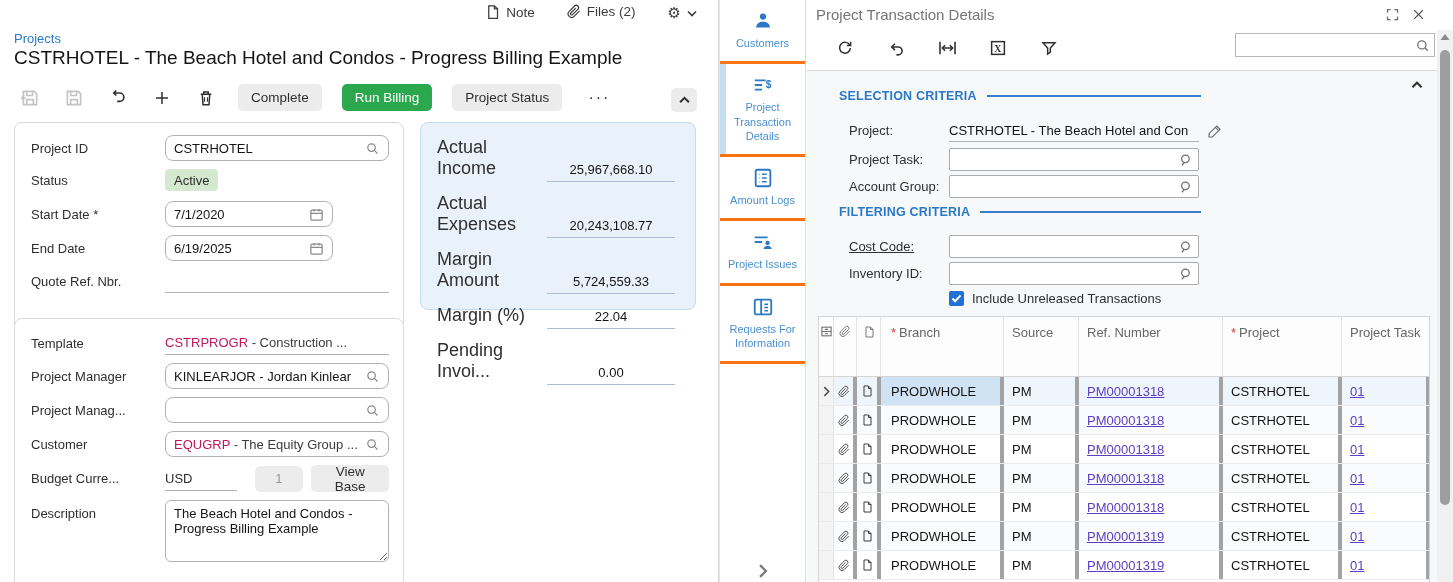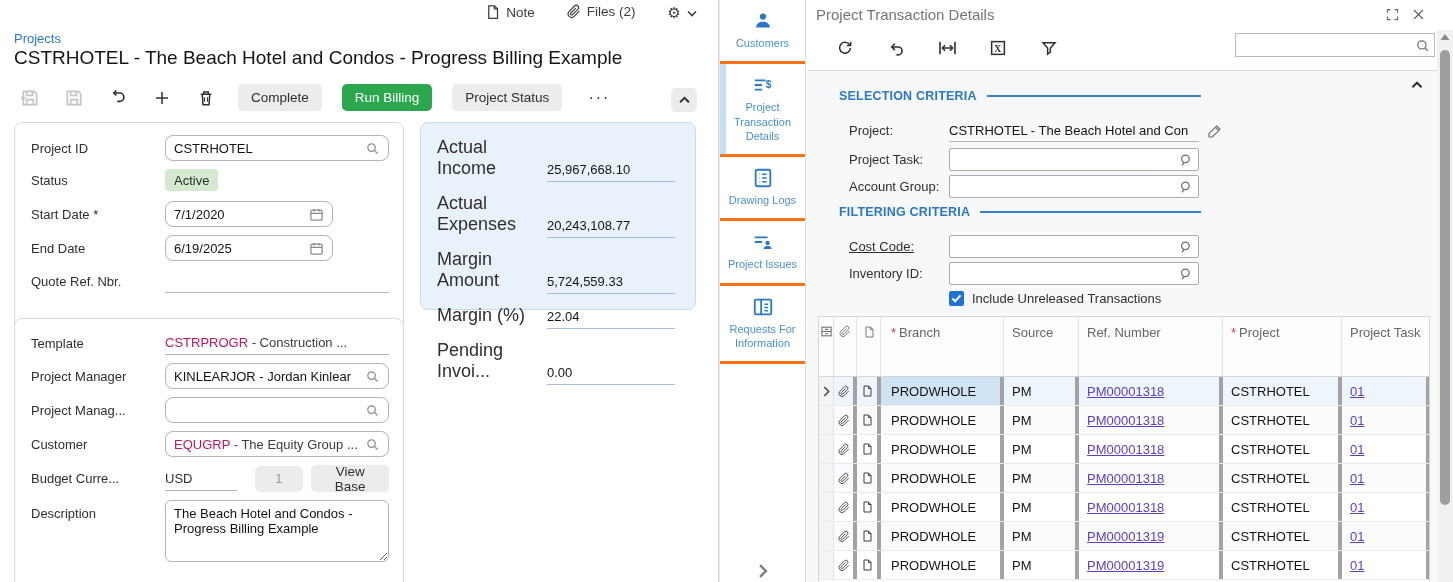--- a/index.html
+++ b/index.html
@@ -31,21 +31,21 @@
   input.native { border:none; outline:none; background:transparent; font-family:inherit; font-size:13px; color:#141414; flex:1; min-width:0; height:100%; }
   .i-240 { width:240px; } .i-168 { width:168px; }
   .underfield { border-bottom:1px solid #b3b3b3; height:24px; display:flex; align-items:center; font-size:13px; }
   .badge-active { display:inline-flex; align-items:center; height:22px; padding:0 9px; background:#d4e9d0; border-radius:4px; font-size:13px; color:#2c2c2c; }
   .blue-code { color:#be185d; }
   .gray-tail { color:#3c3c3c; white-space:pre; }
   .truncate { white-space:nowrap; overflow:hidden; }
 
   .sum-row { display:flex; align-items:flex-end; margin-bottom:11px; }
   .sum-label { flex:1; font-size:18px; color:#2f2f2f; padding-bottom:3px; }
-  .sum-value { width:128px; text-align:left; font-size:13px; color:#141414; border-bottom:1px solid #a9bed2; padding-bottom:4px; }
+  .sum-value { width:128px; text-align:center; font-size:13px; color:#141414; border-bottom:1px solid #a9bed2; padding-bottom:4px; }
 
   .mini-box { width:60px; height:26px; background:#ececec; border-radius:6px; color:#9a9a9a; display:flex; align-items:center; justify-content:center; font-size:13px; margin-left:18px; }
   .view-base { margin-left:8px; }
   textarea.desc { width:238px; height:62px; border:1px solid #b3b3b3; border-radius:6px; font-family:inherit; font-size:13px; color:#141414; padding:5px 8px; resize:both; }
 
   
   #tab-strip { position:absolute; left:719px; top:0; width:87px; height:582px; background:#fff; border-right:1px solid #d9d9d9; border-left:1px solid #e6e6e6; }
   .side-tab { padding:10px 4px 11px; text-align:center; border-bottom:3px solid #f97316; cursor:pointer; }
   .side-tab .tlabel { display:block; margin-top:4px; font-size:11px; line-height:1.3; color:#4a90d0; }
   .side-tab.active { box-shadow:inset 6px 0 0 #c3def3; }
@@ -345,21 +345,21 @@
         </span>
       <span class="tlabel">Project Transaction Details</span>
     </div>
     <div class="side-tab">
       <span class="ticon">
           <svg class="ic" width="22" height="22" viewBox="0 0 24 24" fill="none" stroke="#2b78c5" stroke-width="2">
             <rect x="4" y="3" width="16" height="18" rx="2"></rect>
             <path d="M8 8h.5M11 8h5M8 12h.5M11 12h5M8 16h.5M11 16h5" stroke-width="1.7"></path>
           </svg>
         </span>
-      <span class="tlabel">Drawing Logs</span>
+      <span class="tlabel">Amount Logs</span>
     </div>
     <div class="side-tab">
       <span class="ticon">
           <svg class="ic" width="24" height="22" viewBox="0 0 24 24" fill="none" stroke="#2b78c5" stroke-width="2">
             <path d="M3 7h14M3 12h8"></path>
             <circle cx="17" cy="13" r="2.4" fill="#2b78c5" stroke="none"></circle>
             <path d="M12.5 19.5c.6-2.4 2.4-3.5 4.5-3.5s3.9 1.1 4.5 3.5z" fill="#2b78c5" stroke="none"></path>
           </svg>
         </span>
       <span class="tlabel">Project Issues</span>

